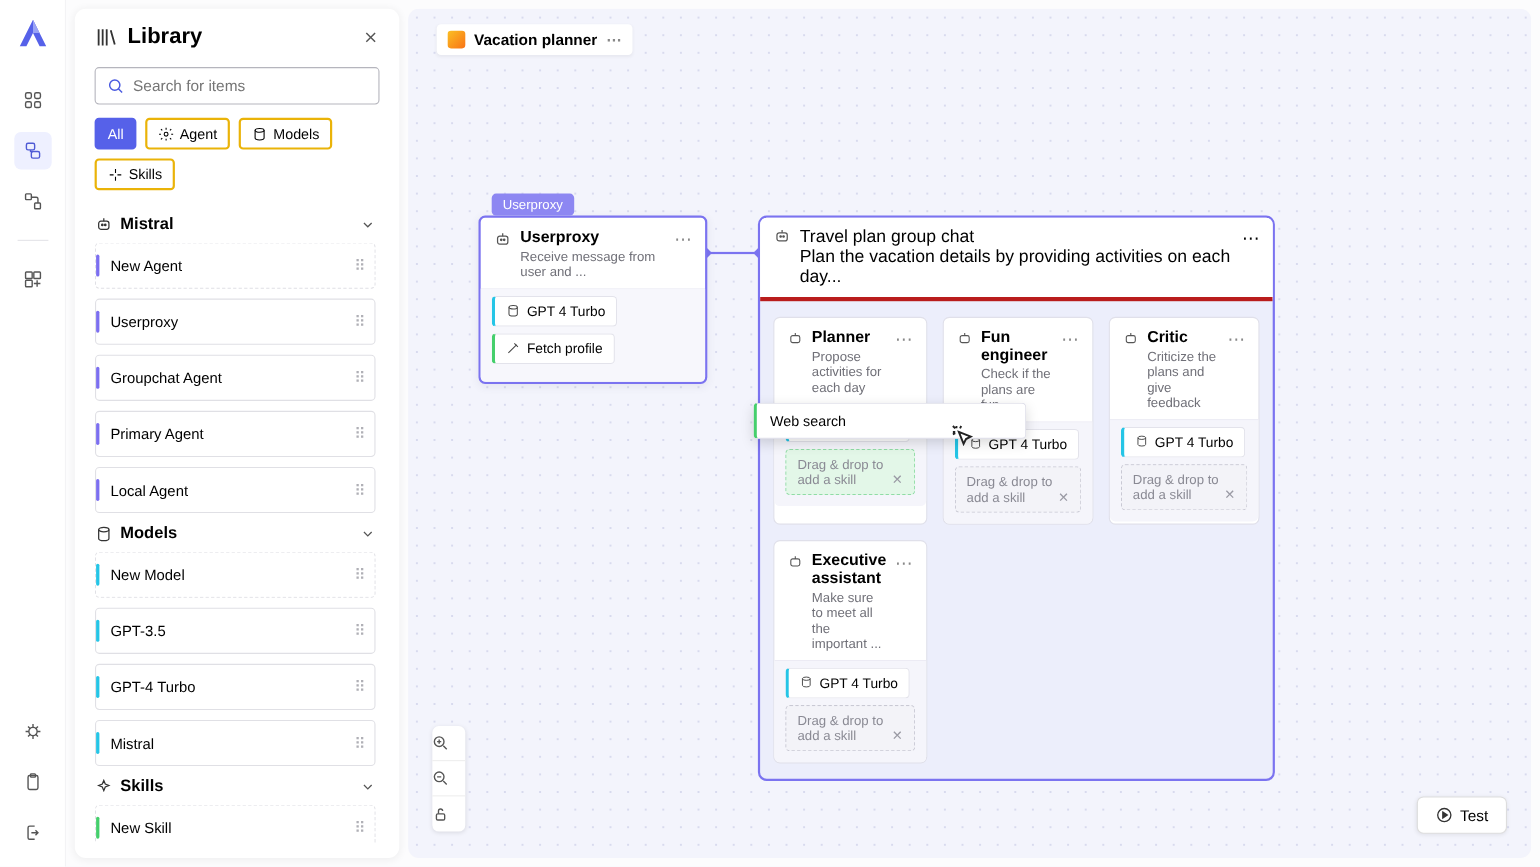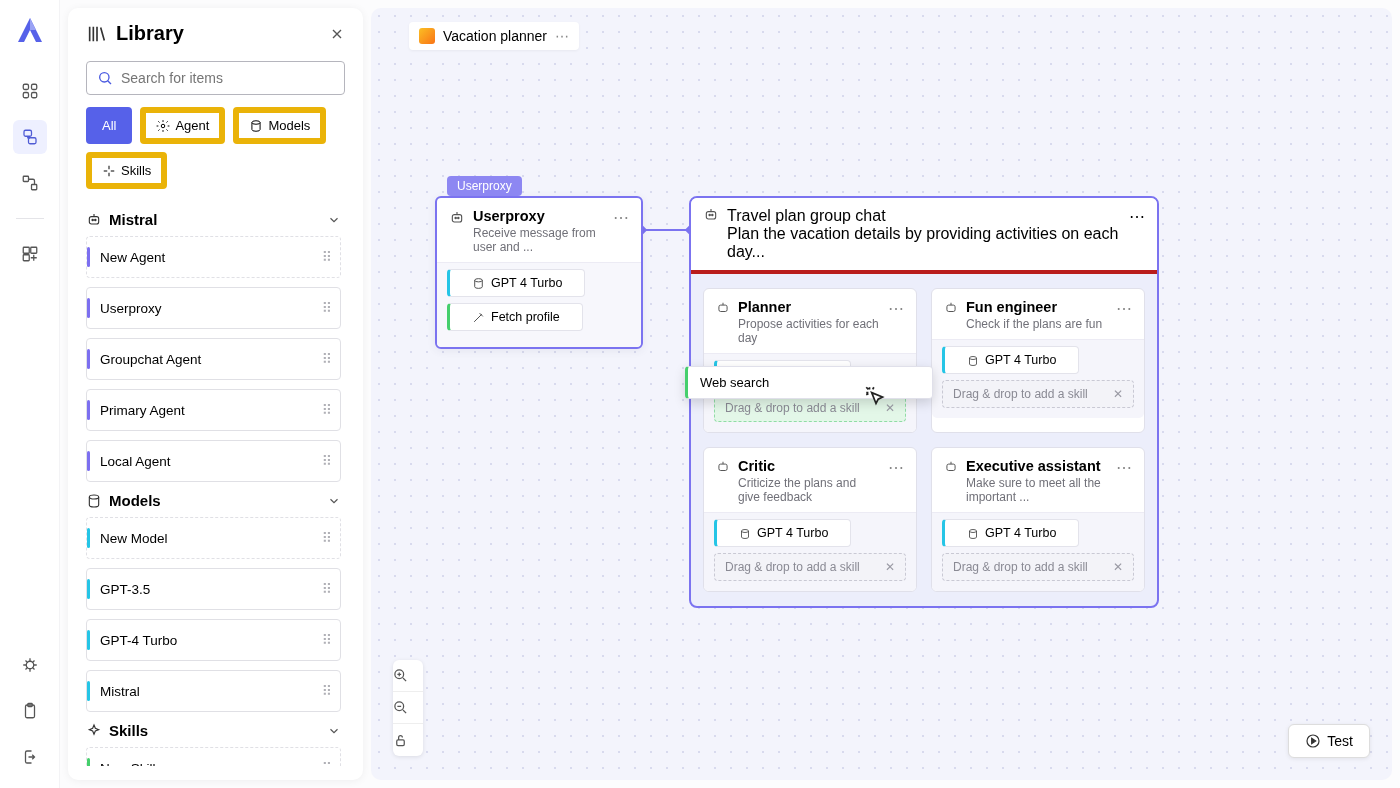--- a/index.html
+++ b/index.html
@@ -14,57 +14,57 @@
 .nav-divider { width:28px; height:1px; background:#e4e4e8; margin:6px 0;}
 
 
 .library { width: 295px; margin:8px; background:#fff; border-radius:10px; box-shadow:0 1px 8px rgba(0,0,0,0.06); display:flex; flex-direction:column; padding:14px 18px; overflow:hidden;}
 .library-header {display:flex; align-items:center; justify-content:space-between; margin-bottom:10px;}
 .library-title {display:flex; align-items:center; gap:8px; font-size:20px; font-weight:600;}
 .close-btn {cursor:pointer; color:#555;}
 .search-box {display:flex; align-items:center; gap:8px; border:1px solid #b5b5bd; border-radius:4px; padding:8px 10px; margin:6px 0 12px 0;}
 .search-box input {border:none; outline:none; flex:1; font-size:14px;}
 .filter-row {display:flex; gap:8px; margin-bottom:12px; flex-wrap:wrap;}
-.chip {display:flex; align-items:center; gap:5px; border:6px solid #eab308; border-radius:4px; padding:5px 10px; font-size:13px; cursor:pointer; background:#fff;}
+.chip {display:flex; align-items:center; gap:5px; border:2px solid #eab308; border-radius:4px; padding:5px 10px; font-size:13px; cursor:pointer; background:#fff;}
 .chip.active {background:#5661e9; color:#fff; border-color:#5661e9;}
 .lib-body {flex:1; overflow-y:auto; padding-right:4px;}
 .section-head {display:flex; align-items:center; justify-content:space-between; margin:10px 0 8px 0; cursor:pointer;}
 .section-title {display:flex; align-items:center; gap:7px; font-size:15px; font-weight:600;}
 .lib-item {display:flex; align-items:center; justify-content:space-between; border:1px solid #e0e0e5; border-radius:4px; padding:10px 10px 10px 0; margin-bottom:9px; background:#fff; cursor:grab;}
 .lib-item.dashed {border-style:dashed;}
 .lib-item .bar {width:3px; height:20px; border-radius:2px; margin:0 10px 0 0;}
 .lib-item .label {flex:1; font-size:13.5px;}
 .drag-handle {color:#b0b0b6; font-size:14px; letter-spacing:-2px;}
 .bar-purple{background:#7c6ff0;} .bar-cyan{background:#25c5e6;} .bar-green{background:#45cf6c;}
 
 
 .canvas-wrap {flex:1; position:relative; margin:8px 8px 8px 0; border-radius:10px; background:#f3f4fc; background-image:radial-gradient(#d8daee 1px, transparent 1px); background-size:16px 16px; overflow:hidden;}
-.breadcrumb {position:absolute; top:14px; left:38px; background:#fff; border-radius:4px; padding:6px 10px; display:flex; align-items:center; gap:8px; font-size:14px; font-weight:400; box-shadow:0 1px 3px rgba(0,0,0,0.05);justify-content:flex-end;}
+.breadcrumb {position:absolute; top:14px; left:26px; background:#fff; border-radius:4px; padding:6px 10px; display:flex; align-items:center; gap:8px; font-size:14px; font-weight:700; box-shadow:0 1px 3px rgba(0,0,0,0.05);justify-content:flex-end;}
 .breadcrumb .emoji {width:16px;height:16px;background:linear-gradient(135deg,#fbbf24,#f97316);border-radius:3px;}
 .breadcrumb .more{color:#888; cursor:pointer;}
 
 
 .node {position:absolute; background:#fff; border:2px solid #7b73f0; border-radius:6px; box-shadow:0 2px 8px rgba(60,60,100,0.08);}
 .node-initiator-tag{position:absolute; top:-22px; left:10px; background:#8d87f2; color:#fff; font-size:12px; padding:3px 10px; border-radius:4px; font-weight:500;}
 .node-head{display:flex; align-items:flex-start; padding:10px 12px 8px 12px; gap:8px;}
 .node-head .nh-icon{color:#555; margin-top:2px;}
 .node-head .nh-text{flex:1;}
 .node-head .nh-title{font-size:14.5px; font-weight:600;}
 .node-head .nh-desc{font-size:12px; color:#707078; margin-top:2px;}
 .node-head .nh-more{color:#888; cursor:pointer; font-size:16px;}
 .node-body{padding:6px 10px 10px 10px; border-top:1px solid #ecebf4; background:#f7f7fc; border-radius:0 0 5px 5px;}
-.tag-box{display:flex; align-items:flex-end; gap:6px; background:#fff; border:1px solid #e3e3eb; border-left:3px solid #25c5e6; border-radius:4px; padding:6px 22px; font-size:12.5px; margin-bottom:6px; width:fit-content;}
+.tag-box{display:flex; align-items:flex-start; gap:6px; background:#fff; border:1px solid #e3e3eb; border-left:3px solid #25c5e6; border-radius:4px; padding:6px 10px; font-size:12.5px; margin-bottom:6px; width:fit-content;}
 .tag-box.green{border-left-color:#45cf6c;}
 .drop-zone{border:1px dashed #c9c9d4; border-radius:4px; padding:6px 10px; font-size:12px; color:#8a8a94; display:flex; align-items:flex-end; justify-content:space-between; background:#f3f3f8;}
 .drop-zone .dx{color:#9a9aa4; cursor:pointer;}
 .drop-zone.highlight{background:#e3f7e8; border-color:#90dca5;}
 
 .group-node{position:absolute; background:#eceefb; border:2px solid #7b73f0; border-radius:8px;}
 .group-head{background:#fff; border-radius:6px 6px 0 0; padding:9px 12px; display:flex; align-items:flex-start; gap:8px; border-bottom:4px solid #b91c1c;}
-.group-body{padding:14px 12px; display:grid; grid-template-columns:1fr 1fr; gap:14px;}
+.group-body{padding:14px 12px; display:grid; grid-template-columns:1fr 1fr 1fr; gap:14px;}
 .sub-card{background:#fff; border:1px solid #e0e0ea; border-radius:6px; overflow:visible;}
 .sub-card .node-body{background:#f5f5fb;}
 
 .connector{position:absolute; height:2px; background:#7b73f0;}
 .connector::before,.connector::after{content:''; position:absolute; width:6px;height:6px; background:#7b73f0; top:-2px; transform:rotate(45deg);}
 .connector::before{left:-3px;} .connector::after{right:-3px;}
 
 
 .floating-drag{position:absolute; background:#fff; border:1px solid #e0e0ea; border-left:3px solid #45cf6c; border-radius:4px; padding:8px 12px; font-size:13px; box-shadow:0 4px 12px rgba(0,0,0,0.15); z-index:50;}
 .cursor-click{position:absolute; z-index:51;}

